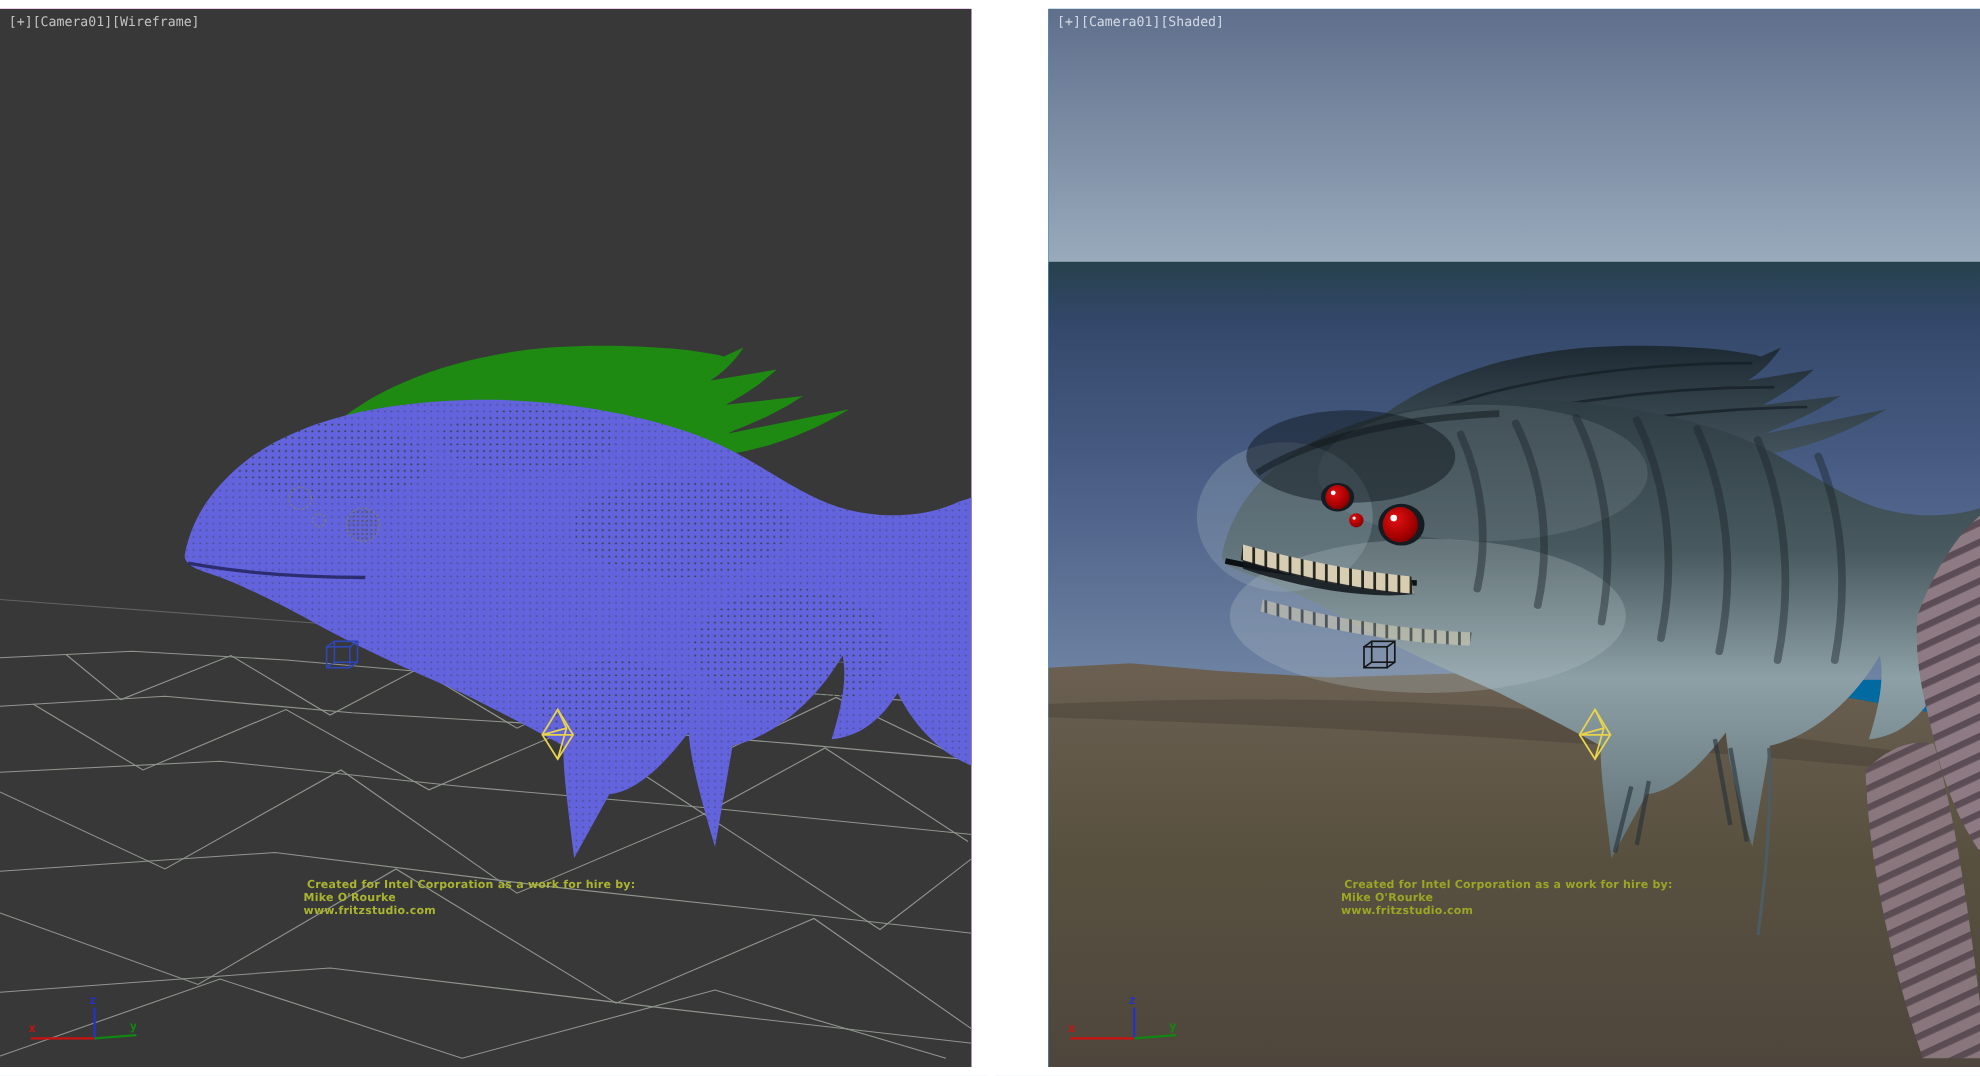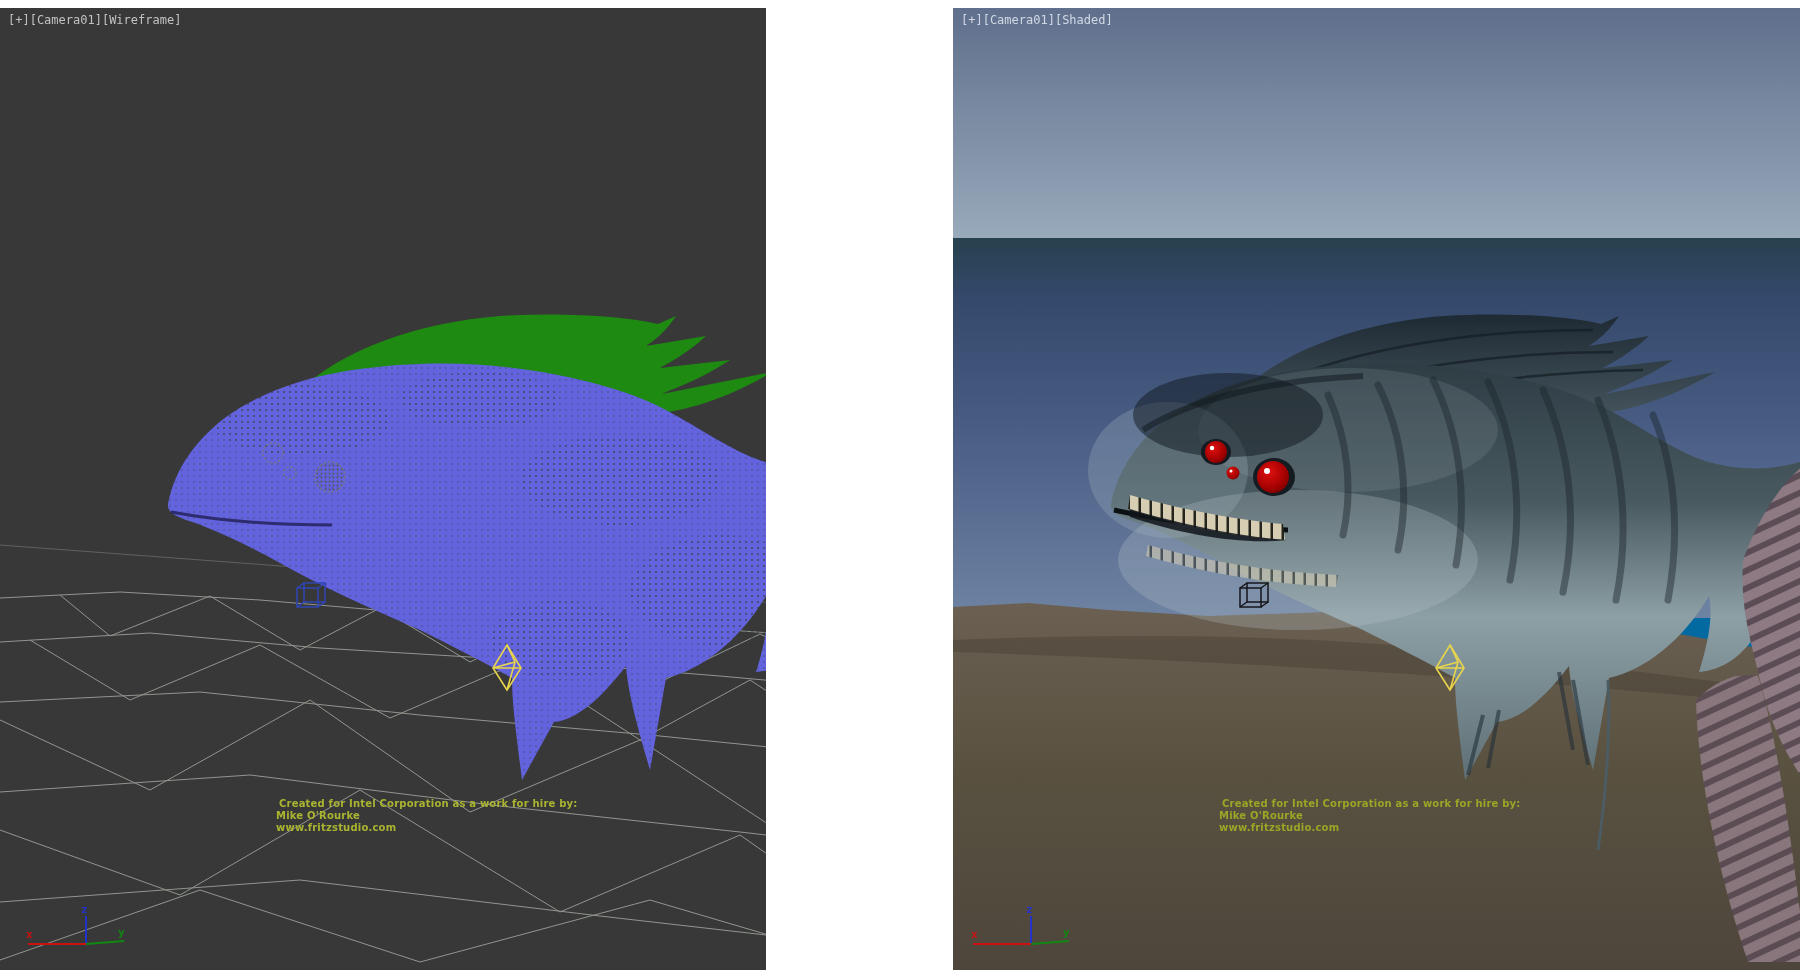--- a/index.html
+++ b/index.html
@@ -1,18 +1,18 @@
 <!DOCTYPE html>
 <html><head>
 <meta charset="utf-8">
 <style>
   html,body{margin:0;padding:0;background:#ffffff;width:1800px;height:978px;overflow:hidden;
     font-family:"DejaVu Sans Mono",monospace;}
   .viewport{position:absolute;top:8px;height:962px;overflow:hidden;}
-  #vp-left{left:0;width:766px;background:#a21caf;}
+  #vp-left{left:0;width:883px;background:#a21caf;}
   #vp-right{left:953px;width:1079px;background:#0369a1;}
   .vp-label{position:absolute;top:5px;left:8px;font-size:12px;letter-spacing:0px;z-index:5;cursor:default;}
   #vp-left .vp-label{color:#c2c2c2;}
   #vp-right .vp-label{color:#d2d9e4;}
   .divider{position:absolute;left:897px;top:0;width:8px;height:978px;background:#ffffff;}
   svg{position:absolute;left:0;top:0;}
   text{font-family:"DejaVu Sans",sans-serif;}
   .credit{font-size:10px;font-weight:bold;letter-spacing:.2px;}
   .axis-label{font-size:11px;font-weight:bold;font-family:"DejaVu Sans Mono",monospace;}
 </style>

